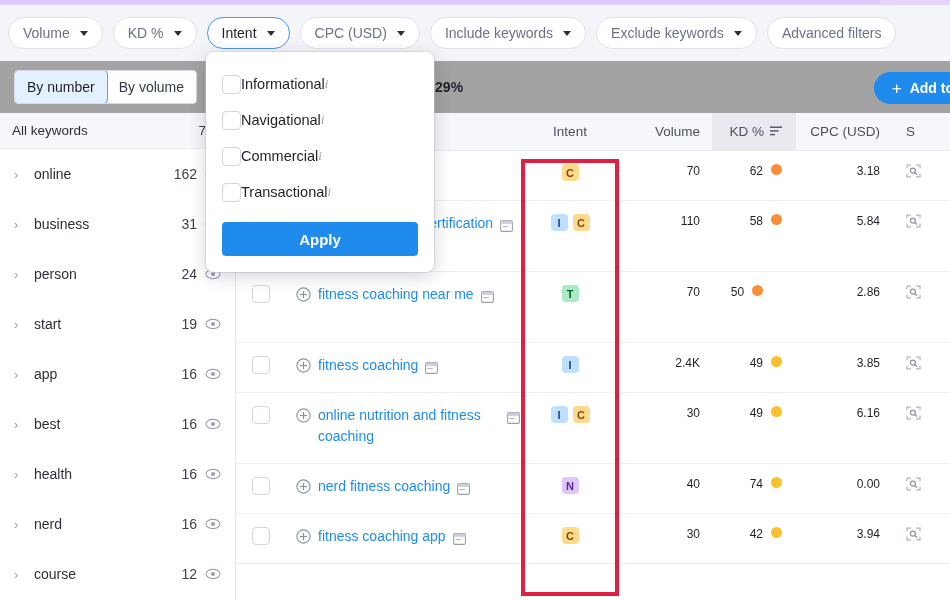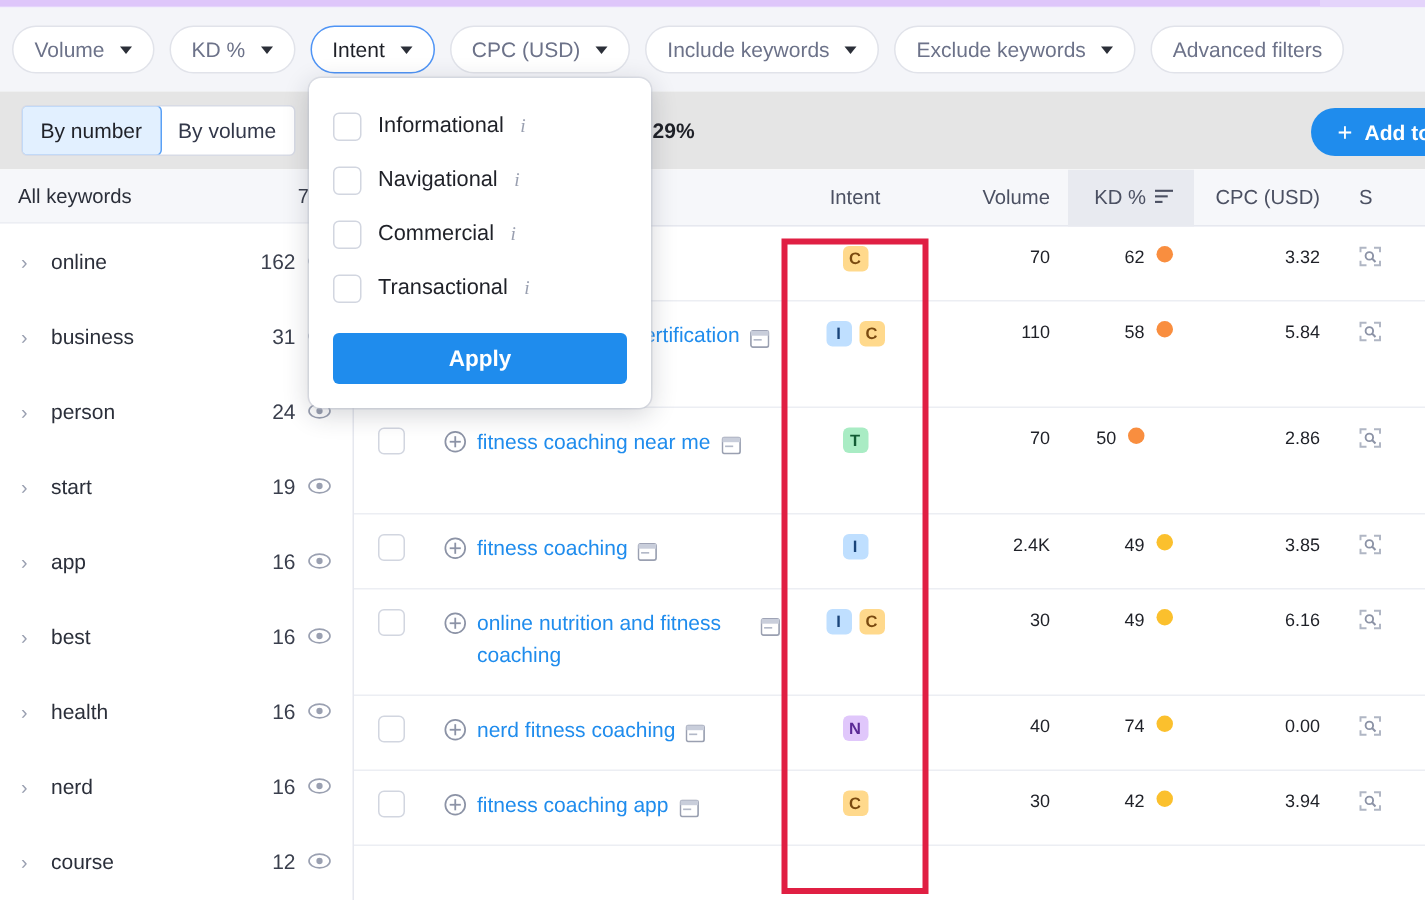--- a/index.html
+++ b/index.html
@@ -23,21 +23,21 @@
     height:32px;border:1px solid #e1e3ea;border-radius:16px;background:#fff;
     display:flex;align-items:center;gap:10px;padding:0 14px;box-sizing:border-box;
     color:#6c7289;font-size:14px;white-space:nowrap;cursor:pointer;
   }
   .fbtn.active{border-color:#4f94f5;color:#1f2128;}
   .caret{width:0;height:0;border-left:4.5px solid transparent;border-right:4.5px solid transparent;
          border-top:5.5px solid #2b2f38;display:inline-block;}
   .fbtn .caret-wrap{display:flex;align-items:center;}
 
   
-  .subbar{position:absolute;left:0;top:61px;width:950px;height:52px;background:#e5e5e5;
+  .subbar{position:absolute;left:0;top:61px;width:950px;height:52px;background:#a3a3a3;
       display:flex;align-items:center;padding-left:14px;box-sizing:border-box;}
   .seg{display:flex;height:32px;border:1px solid #d8dbe5;border-radius:4px;overflow:hidden;background:#fff;}
   .seg div{display:flex;align-items:center;padding:0 12px;font-size:14px;color:#33384a;cursor:pointer;white-space:nowrap;}
   .seg div.on{background:#e2f0ff;border:1px solid #5aa0f5;border-radius:4px;margin:-1px;color:#1f2128;}
   .stats{margin-left:16px;display:flex;gap:16px;color:#4b5062;font-size:14px;white-space:nowrap;}
   .stats b{color:#1f2128;font-weight:700;}
   .addbtn{position:absolute;right:-22px;top:11px;height:32px;border-radius:16px;background:#1f8ced;
      color:#fff;display:flex;align-items:center;gap:8px;padding:0 18px;box-sizing:border-box;
      font-size:14px;font-weight:600;cursor:pointer;white-space:nowrap;}
   .plus{font-size:17px;font-weight:400;line-height:1;}
@@ -82,21 +82,21 @@
   .b-T{background:#a9ecc4;color:#125c34;}
   .b-N{background:#e0c7fb;color:#5a2a96;}
   .intents{display:flex;gap:5px;justify-content:center;width:100%;}
   .num{color:#1f2128;font-size:12px;}
   .dot{width:11px;height:11px;border-radius:50%;display:inline-block;margin-left:8px;}
 
   
   .dropdown{position:absolute;left:206px;top:52px;width:228px;background:#fff;border-radius:8px;
      box-shadow:0 4px 18px rgba(30,34,52,.20), 0 0 0 1px rgba(210,214,224,.55);
      padding:14px 0 0 0;box-sizing:border-box;z-index:50;}
-  .dd-item{height:36px;display:flex;align-items:center;padding:0 16px;box-sizing:border-box;gap:11px;cursor:pointer;}
+  .dd-item{height:36px;display:flex;align-items:center;padding:0 16px;box-sizing:border-box;cursor:pointer;}
   .dd-item .cb{width:17px;height:17px;border:1px solid #d2d6e0;border-radius:4px;background:#fff;flex:0 0 17px;}
   .dd-item .txt{font-size:14.5px;color:#1f2128;}
   .info{font-style:italic;color:#9aa0b1;font-size:13px;font-family:"Liberation Serif",serif;}
   .apply{margin:12px 16px 16px 16px;height:34px;background:#1f8ced;border-radius:4px;color:#fff;
      display:flex;align-items:center;justify-content:center;font-size:15px;font-weight:700;cursor:pointer;}
 
   
   .redbox{position:absolute;left:521px;top:159px;width:98px;height:437px;border:4px solid #e01f43;
      box-sizing:border-box;z-index:60;pointer-events:none;}
 </style>
@@ -314,21 +314,21 @@
             </span>
           </div>
           <div class="cell col-vol top">
             <span class="num">70</span>
           </div>
           <div class="cell col-kd top" style="justify-content:flex-end;padding-right:14px;">
             <span class="num">62</span>
             <span class="dot" style="background:#f98e3f"></span>
           </div>
           <div class="cell col-cpc top">
-            <span class="num">3.32</span>
+            <span class="num">3.18</span>
           </div>
           <div class="cell col-s top">
             <span><svg width="15" height="14" viewBox="0 0 15 14">
                 <path d="M1 4.2V1.2h4M14 4.2V1.2h-4M1 9.8v3h4M14 9.8v3h-4" fill="none" stroke="#b0b6c4" stroke-width="1.3"></path>
                 <circle cx="6.9" cy="6.6" r="2.5" fill="none" stroke="#8c93a6" stroke-width="1.25"></circle>
                 <line x1="8.7" y1="8.4" x2="11" y2="10.6" stroke="#8c93a6" stroke-width="1.4"></line>
               </svg></span>
           </div>
         </div>
         <div class="row" style="height: 71px;">

